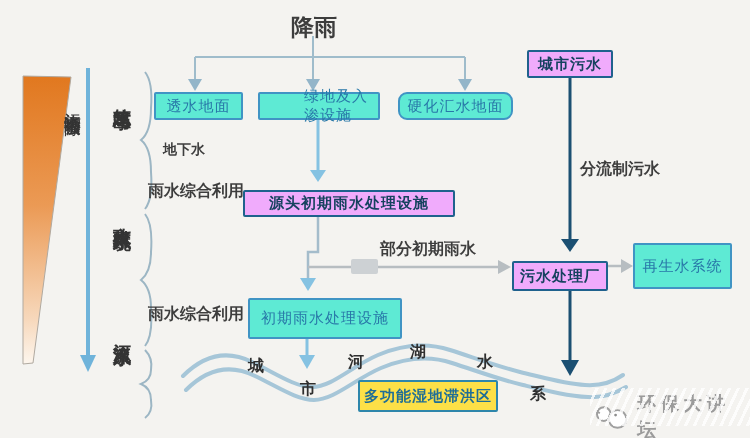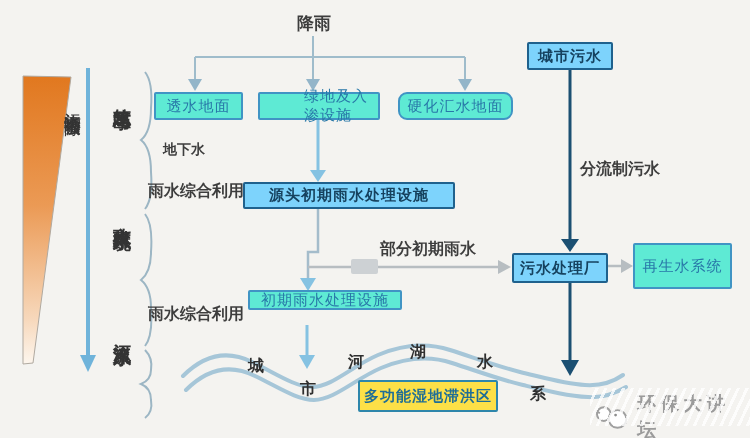--- a/index.html
+++ b/index.html
@@ -3,21 +3,21 @@
 <meta charset="utf-8">
 <style>
   html,body{margin:0;padding:0;}
   body{font-family:"Liberation Sans","DejaVu Sans",sans-serif;background:#e9e9e7;}
   #stage{position:relative;width:750px;height:438px;background:#f4f3f0;overflow:hidden;}
   #diagram-svg{position:absolute;left:0;top:0;}
   .lbl{position:absolute;color:#3d3d3d;white-space:nowrap;}
   .node{position:absolute;display:flex;align-items:center;justify-content:center;
         font-size:15px;letter-spacing:1px;box-sizing:border-box;border-radius:2px;}
   .node.light{background:#5eead4;border:2px solid #4094c4;color:#2878a8;}
-  .node.dark{background:#7dd3fc;border:2px solid #1f618d;color:#16425f;font-weight:600;}
+  .node.dark{background:#f0abfc;border:2px solid #1f618d;color:#16425f;font-weight:600;margin-top:8px;}
   .node.cyan{background:#fde047;border:2px solid #2e86ab;color:#1f6e96;font-weight:600;}
   .vtext{position:absolute;writing-mode:vertical-rl;text-orientation:upright;
          color:#343434;white-space:nowrap;}
   .river-ch{position:absolute;font-size:16px;color:#2f2f2f;font-weight:600;}
   #logo{position:absolute;left:594px;top:391px;display:flex;align-items:center;gap:6px;}
   #logo .logo-text{font-size:19px;font-weight:700;color:#9b9b9b;letter-spacing:4px;}
   #logo-stripes{position:absolute;left:590px;top:388px;width:160px;height:38px;
      background:repeating-linear-gradient(115deg,rgba(255,255,255,0) 0 5px,
        rgba(255,255,255,.8) 5px 8px);pointer-events:none;}
 </style>
@@ -98,30 +98,30 @@
                C332,387 352,366 378,355 C402,345 425,342 450,350
                C475,358 500,367 520,372 C545,378 565,384 585,385
                C600,386 613,382 623,375"></path>
       <path d="M186,390 C208,368 231,364 255,376 C278,387 297,400 314,400
                C334,400 355,379 381,368 C405,358 428,355 452,363
                C477,371 501,380 523,385 C548,391 568,396 588,397
                C603,398 616,393 626,387"></path>
     </g>
   </svg>
 
-  <div class="lbl" style="left:286px;top:12px;width:56px;text-align:center;font-size:17px;font-weight:600;">降雨</div>
+  <div class="lbl" style="left:286px;top:12px;width:56px;text-align:center;font-size:23px;font-weight:600;">降雨</div>
 
   <div class="node light" style="left:154px;top:92px;width:89px;height:28px;">透水地面</div>
   <div class="node light" style="left:258px;top:92px;width:122px;height:28px;padding-left:44px;">绿地及入渗设施</div>
   <div class="node light" style="left:398px;top:92px;width:115px;height:28px;border-radius:9px;">硬化汇水地面</div>
   <div class="node dark" style="left:527px;top:42px;width:86px;height:28px;">城市污水</div>
   <div class="node dark" style="left:243px;top:182px;width:212px;height:27px;">源头初期雨水处理设施</div>
   <div class="node dark" style="left:512px;top:253px;width:96px;height:30px;">污水处理厂</div>
   <div class="node light" style="left:633px;top:243px;width:99px;height:46px;">再生水系统</div>
-  <div class="node light" style="left:248px;top:290px;width:154px;height:20px;">初期雨水处理设施</div>
+  <div class="node light" style="left:248px;top:298px;width:154px;height:41px;">初期雨水处理设施</div>
   <div class="node cyan" style="left:358px;top:380px;width:140px;height:32px;">多功能湿地滞洪区</div>
 
   <div class="lbl" style="left:163px;top:141px;font-size:14px;font-weight:700;">地下水</div>
   <div class="lbl" style="left:148px;top:181px;font-size:16px;font-weight:600;">雨水综合利用</div>
   <div class="lbl" style="left:148px;top:304px;font-size:16px;font-weight:600;">雨水综合利用</div>
   <div class="lbl" style="left:380px;top:239px;font-size:16px;font-weight:600;">部分初期雨水</div>
   <div class="lbl" style="left:580px;top:159px;font-size:16px;font-weight:600;">分流制污水</div>
 
   <div class="vtext" style="left:61px;top:99px;height:160px;font-size:17px;font-weight:500;letter-spacing:1px;">污染物逐渐被去除</div>
   <div class="vtext" style="left:110px;top:94px;height:110px;font-size:18px;font-weight:600;letter-spacing:1px;">建筑与小区</div>

